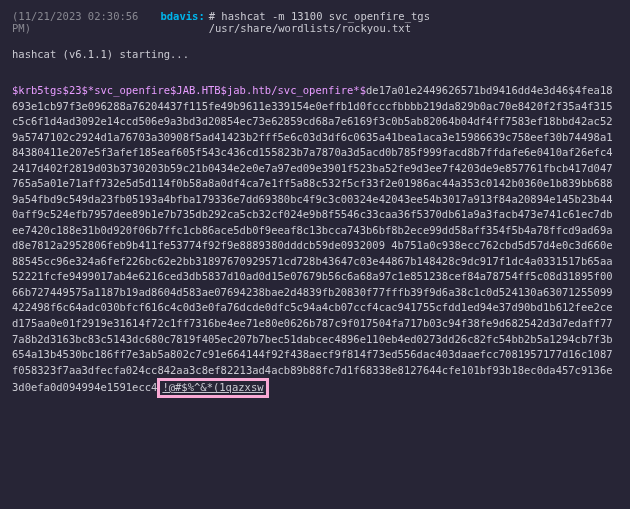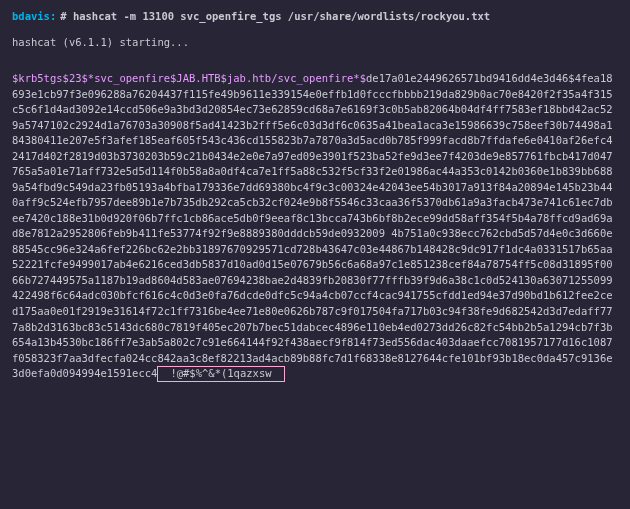--- a/index.html
+++ b/index.html
@@ -20,50 +20,52 @@
     height: 100%;
   }
   .line1 {
     display: flex;
     flex-wrap: nowrap;
     gap: 4px;
     margin-bottom: 14px;
   }
   .ts { color: #888891; }
   .user { color: #00b4ea; font-weight: bold; }
-  .cmd { color: #c9c9d1; font-weight: bold; }
+  .cmd { color: #c9c9d1; }
   .starting {
     margin-bottom: 23px;
     color: #c9c9d1;
   }
   .snip {
     margin-bottom: 24px;
     color: #c9c9d1;
   }
   .hash-block {
     color: #c9c9d1;
     word-break: break-all;
     line-height: 1.48;
     white-space: normal;
   }
   .special { color: #e79cff; }
   .highlight {
     display: inline-block;
-    border: 1px solid #f9a8d4;
+    border: 3px solid #f9a8d4;
     color: #c9c9d1;
-    padding: 0 12px;
+    padding: 0 2px;
     line-height: 1.3;
+    text-decoration: underline;
   }
 </style>
 </head>
 <body>
 
 <div class="wrap">
 
   <div class="line1">
+    <span class="ts">(11/21/2023 02:30:56 PM)</span>
     <span class="user">bdavis:</span>
     <span class="cmd"># hashcat -m 13100 svc_openfire_tgs /usr/share/wordlists/rockyou.txt</span>
   </div>
 
   <div class="starting">hashcat (v6.1.1) starting...</div>
 
 
   <div class="hash-block">
     <span class="special">$krb5tgs$23$*svc_openfire$JAB.HTB$jab.htb/svc_openfire*</span><span class="special">$</span><span>de17a01e2449626571bd9416dd4e3d46$4fea18693e1cb97f3e096288a76204437f115fe49b9611e339154e0effb1d0fcccfbbbb219da829b0ac70e8420f2f35a4f315c5c6f1d4ad3092e14ccd506e9a3bd3d20854ec73e62859cd68a7e6169f3c0b5ab82064b04df4ff7583ef18bbd42ac529a5747102c2924d1a76703a30908f5ad41423b2fff5e6c03d3df6c0635a41bea1aca3e15986639c758eef30b74498a184380411e207e5f3afef185eaf605f543c436cd155823b7a7870a3d5acd0b785f999facd8b7ffdafe6e0410af26efc42417d402f2819d03b3730203b59c21b0434e2e0e7a97ed09e3901f523ba52fe9d3ee7f4203de9e857761fbcb417d047765a5a01e71aff732e5d5d114f0b58a8a0df4ca7e1ff5a88c532f5cf33f2e01986ac44a353c0142b0360e1b839bb6889a54fbd9c549da23fb05193a4bfba179336e7dd69380bc4f9c3c00324e42043ee54b3017a913f84a20894e145b23b440aff9c524efb7957dee89b1e7b735db292ca5cb32cf024e9b8f5546c33caa36f5370db61a9a3facb473e741c61ec7dbee7420c188e31b0d920f06b7ffc1cb86ace5db0f9eeaf8c13bcca743b6bf8b2ece99dd58aff354f5b4a78ffcd9ad69ad8e7812a2952806feb9b411fe53774f92f9e8889380dddcb59de0932009  4b751a0c938ecc762cbd5d57d4e0c3d660e88545cc96e324a6fef226bc62e2bb31897670929571cd728b43647c03e44867b148428c9dc917f1dc4a0331517b65aa52221fcfe9499017ab4e6216ced3db5837d10ad0d15e07679b56c6a68a97c1e851238cef84a78754ff5c08d31895f0066b727449575a1187b19ad8604d583ae07694238bae2d4839fb20830f77fffb39f9d6a38c1c0d524130a63071255099422498f6c64adc030bfcf616c4c0d3e0fa76dcde0dfc5c94a4cb07ccf4cac941755cfdd1ed94e37d90bd1b612fee2ced175aa0e01f2919e31614f72c1ff7316be4ee71e80e0626b787c9f017504fa717b03c94f38fe9d682542d3d7edaff777a8b2d3163bc83c5143dc680c7819f405ec207b7bec51dabcec4896e110eb4ed0273dd26c82fc54bb2b5a1294cb7f3b654a13b4530bc186ff7e3ab5a802c7c91e664144f92f438aecf9f814f73ed556dac403daaefcc7081957177d16c1087f058323f7aa3dfecfa024cc842aa3c8ef82213ad4acb89b88fc7d1f68338e8127644cfe101bf93b18ec0da457c9136e3d0efa0d094994e1591ecc4</span><span class="highlight">!@#$%^&amp;*(1qazxsw</span>
   </div>

